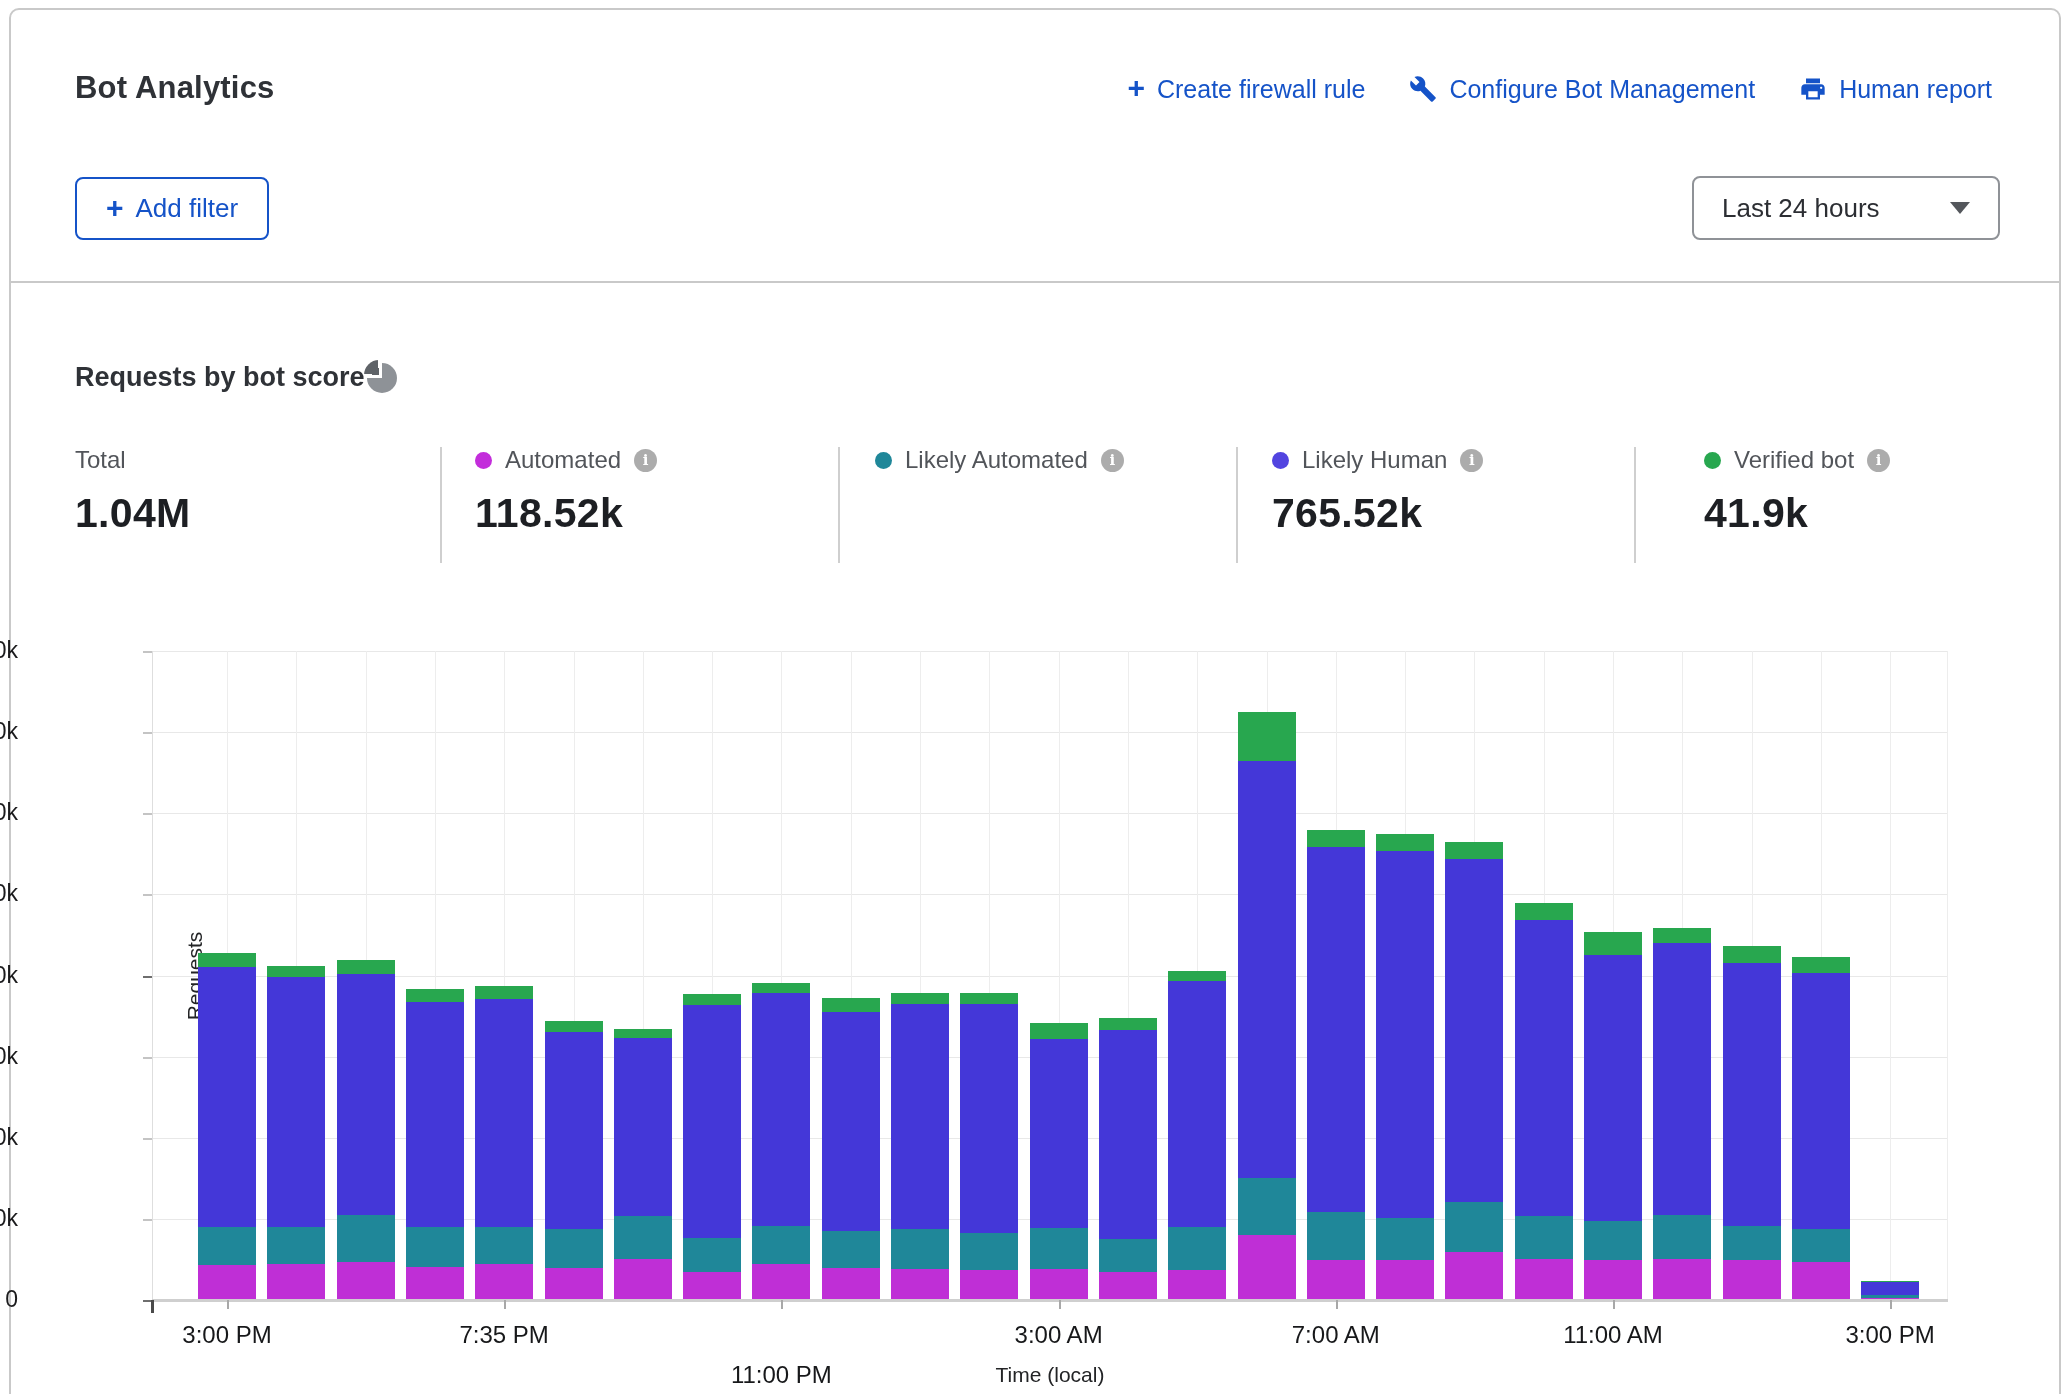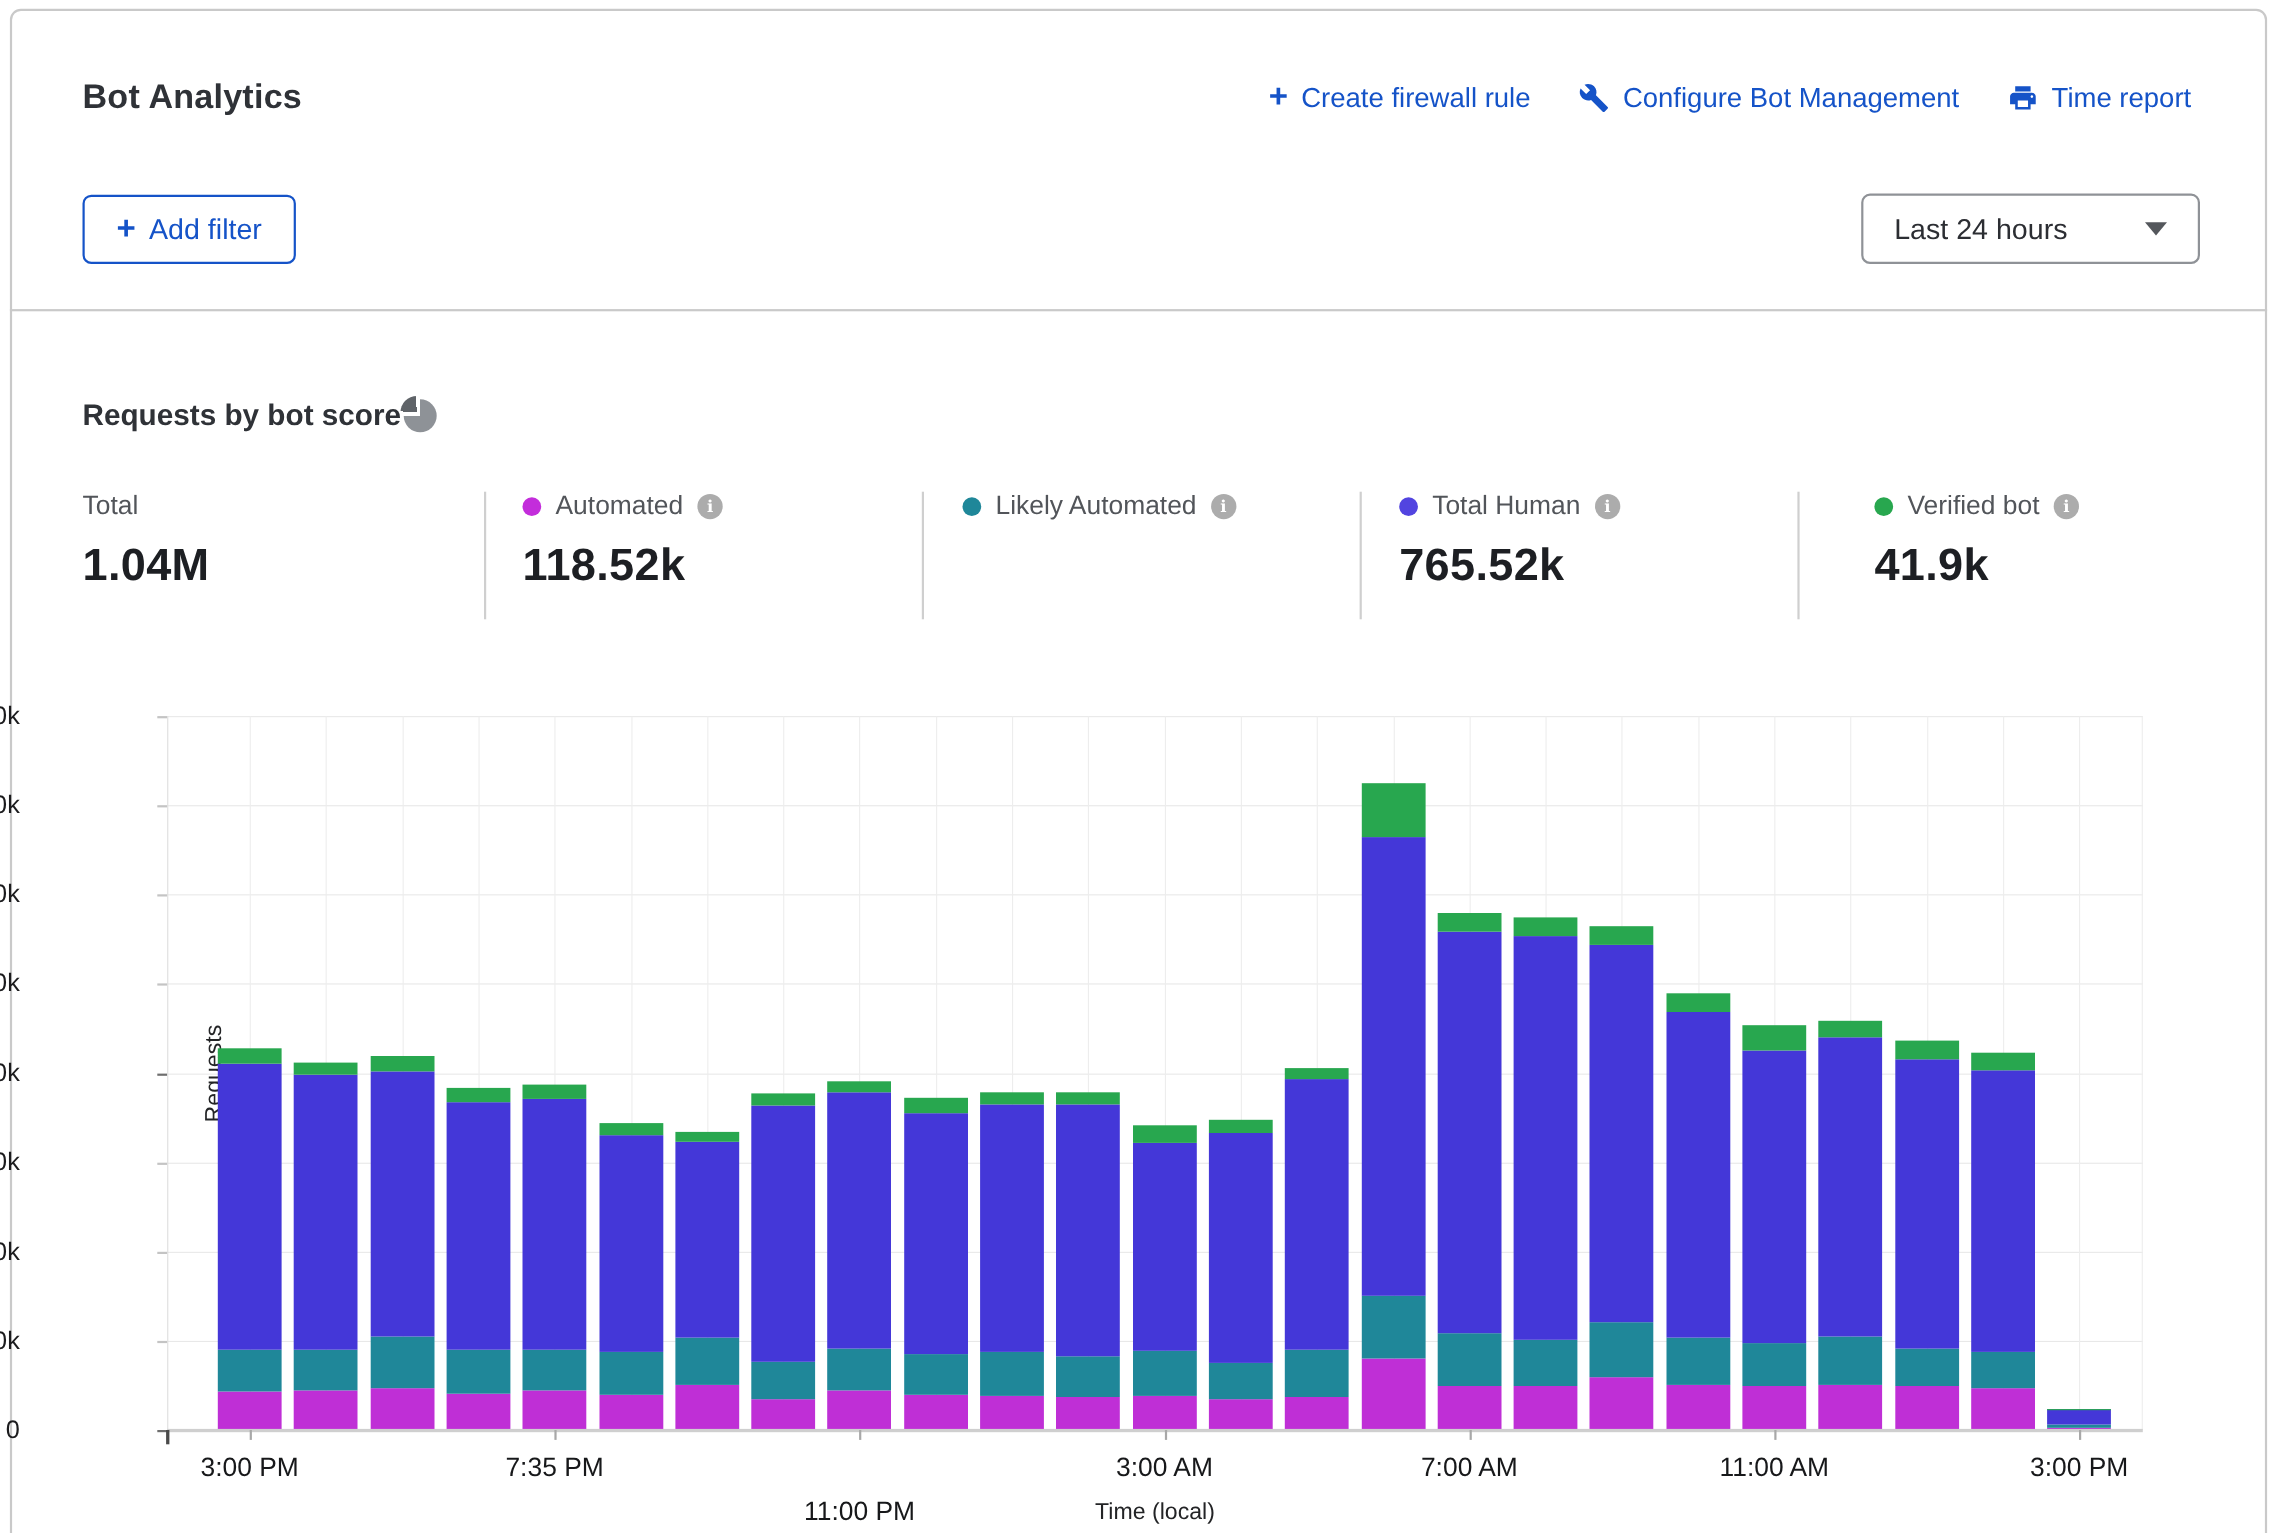--- a/index.html
+++ b/index.html
@@ -73,21 +73,21 @@
         </svg>
     </span>
     <span>Configure Bot Management</span>
   </div>
   <div class="hlink">
     <span>
       <svg width="28" height="28" viewBox="0 0 24 24" fill="#1553c8">
           <path d="M19 8H5c-1.66 0-3 1.34-3 3v6h4v4h12v-4h4v-6c0-1.66-1.34-3-3-3zm-3 11H8v-5h8v5zm3-7c-.55 0-1-.45-1-1s.45-1 1-1 1 .45 1 1-.45 1-1 1zm-1-9H6v4h12V3z"></path>
         </svg>
     </span>
-    <span>Time report</span>
+    <span>Human report</span>
   </div>
 </div>
 
 <div class="add-filter">
   <span class="plus-glyph">+</span>
   <span>Add filter</span>
 </div>
 
 <div class="time-select">
   <span>Last 24 hours</span>
@@ -121,21 +121,21 @@
 <div class="stat" style="left:875px">
   <div class="lbl-row">
     <span class="dot" style="background: rgb(31, 135, 153);"></span>
     <span class="lbl">Likely Automated</span>
     <span class="info-icon">i</span>
   </div>
 </div>
 <div class="stat" style="left:1272px">
   <div class="lbl-row">
     <span class="dot" style="background: rgb(82, 68, 224);"></span>
-    <span class="lbl">Total Human</span>
+    <span class="lbl">Likely Human</span>
     <span class="info-icon">i</span>
   </div>
   <div class="val">765.52k</div>
 </div>
 <div class="stat" style="left:1704px">
   <div class="lbl-row">
     <span class="dot" style="background: rgb(40, 167, 79);"></span>
     <span class="lbl">Verified bot</span>
     <span class="info-icon">i</span>
   </div>

